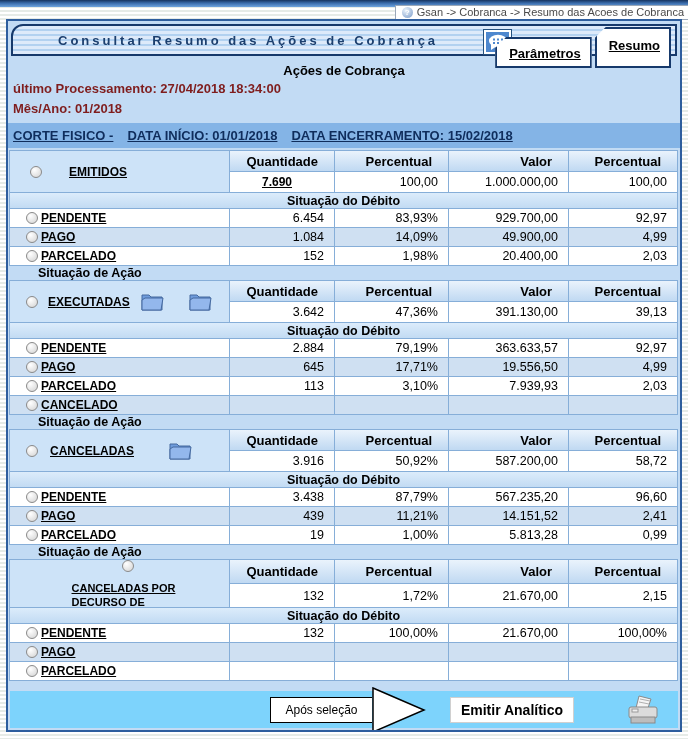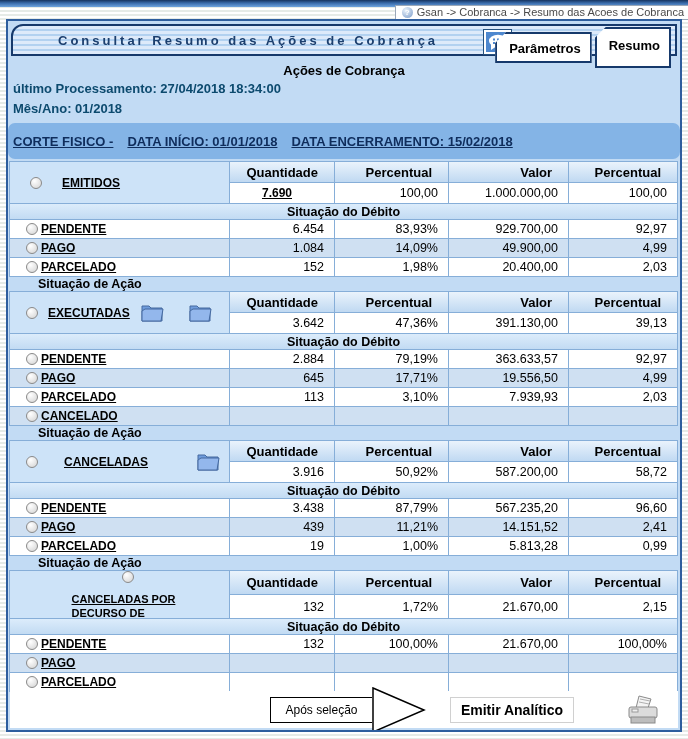--- a/index.html
+++ b/index.html
@@ -33,45 +33,45 @@
     border:2px solid #16396b; border-radius:12px 0 0 0;
     background:repeating-linear-gradient(180deg,#ddeafa 0 3px,#b2d1f0 3px 5px);
     display:flex; align-items:center; position:relative;
   }
   .titlebar .title { margin-left:45px; font-size:13px; font-weight:bold; color:#1c3f6e; letter-spacing:3px; white-space:nowrap; }
   .chat-icon {
     position:absolute; right:163px; top:3px; width:29px; height:26px;
     background:#4e88cf; border:1px solid #24517f; box-shadow:inset 0 0 0 2px #fff;
     display:flex; align-items:center; justify-content:center; cursor:pointer;
   }
-  .tabs { position:absolute; right:9px; top:6px; display:flex; align-items:center; z-index:5; }
+  .tabs { position:absolute; right:9px; top:6px; display:flex; align-items:flex-end; z-index:5;text-decoration:underline; }
   .tab {
     background:#fff; color:#000; font-weight:bold; font-size:13px;
     border:2px solid #16396b;
     clip-path:polygon(11px 0,100% 0,100% 100%,0 100%,0 11px);
     padding:7px 9px 0 12px; height:31px; white-space:nowrap; cursor:pointer;
   }
   .tab.active { height:41px; margin-left:3px; padding-top:9px; }
   
   .center-title { text-align:center; font-weight:bold; font-size:13px; color:#000; margin-top:7px; }
-  .info-line { margin:2px 0 0 5px; font-size:13px; font-weight:bold; color:#0c4a6e; line-height:18px; }
+  .info-line { margin:2px 0 0 5px; font-size:13px; font-weight:bold; color:#7f1d1d; line-height:18px; }
   .corte {
-    margin-top:5px; height:36px; background:#84b4e6;
+    margin-top:5px; height:25px; background:#84b4e6;
     font-size:13px; font-weight:bold; color:#0f2d5c;
-    padding-left:5px; display:flex; align-items:center; gap:14px; white-space:nowrap;border-radius:7px;
+    padding-left:5px; display:flex; align-items:center; gap:14px; white-space:nowrap;
   }
   .corte span { text-decoration:underline; }
   
   .tbl { margin:3px 2px 0 2px; }
   .sec-head { display:grid; grid-template-columns:220px 105px 114px 120px auto; grid-auto-rows:21px; }
   .sec-head.tall { grid-auto-rows:24px; }
   .cell { border:1px solid #86aed8; margin:-1px 0 0 -1px; overflow:hidden; }
   .sec-label {
     grid-row:1/3; grid-column:1; background:#cde3f8;
-    display:flex; align-items:center; gap:20px; padding-left:20px;
+    display:flex; align-items:center; gap:27px; padding-left:20px;
   }
   .hcell {
     background:linear-gradient(180deg,#eaf3fc,#c0d9f2);
     font-weight:bold; font-size:13px; color:#000;
     display:flex; align-items:center; justify-content:flex-end; padding-right:16px;
   }
   .vcell { background:#fff; font-size:12.5px; display:flex; align-items:center; justify-content:flex-end; padding-right:10px; }
   .band {
     height:17px; background:linear-gradient(180deg,#dcecfb,#c2dbf3);
     border:1px solid #86aed8; margin:-1px 0 0 -1px;
@@ -84,21 +84,21 @@
   .small-label { display:inline-block; max-width:112px; font-size:11px; line-height:1.25; }
   .radio {
     width:12px; height:12px; flex:0 0 12px; border:1px solid #8a8a8a; border-radius:50%;
     background:radial-gradient(circle at 35% 30%,#ffffff,#d2d2d2); cursor:pointer;
   }
   .acao { height:15px; font-weight:bold; font-size:12.5px; line-height:15px; padding-left:28px; }
   .folder { width:24px; height:20px; cursor:pointer; flex:0 0 auto; }
   
   .footer {
     position:absolute; left:2px; right:2px; bottom:2px; height:37px;
-    background:#ffffff; display:flex; align-items:center;
+    background:#7dd3fc; display:flex; align-items:center;
   }
   .arrow { display:flex; align-items:center; margin-left:260px; }
   .arrow-body {
     width:102px; height:26px; background:#fff; border:1px solid #000; border-right:none;
     display:flex; align-items:center; justify-content:center; font-size:12px; color:#000; white-space:nowrap;
   }
   .emit-btn {
     margin-left:24px; width:124px; height:26px; background:#fff; border:1px solid #d0d0d0;
     font-weight:bold; font-size:14px; color:#000;
     display:flex; align-items:center; justify-content:center; cursor:pointer;
@@ -269,21 +269,21 @@
         <div class="cell vcell"></div>
         <div class="cell vcell"></div>
         <div class="cell vcell"></div>
         <div class="cell vcell"></div>
       </div>
     </div>
 
     <div class="acao">Situação de Ação</div>
 
     <div class="sec-head">
-      <div class="cell sec-label" style="padding-left:16px; gap:26px;">
+      <div class="cell sec-label" style="padding-left:16px; gap:12px;">
         <span class="radio"></span>
         <a class="lnk">CANCELADAS</a>
         <svg class="folder" viewBox="0 0 24 20" style="margin-left:22px;">
             <path d="M2 3h7l2 2h11v13H2z" fill="#6f9cdc" stroke="#44699f"></path>
             <rect x="7" y="7" width="9" height="7" fill="#f3eedb" stroke="#9a9a7a"></rect>
             <path d="M2 8l3-2h18l-2 12H2z" fill="#93b7ec" stroke="#44699f"></path>
           </svg>
       </div>
       <div class="cell hcell">Quantidade</div>
       <div class="cell hcell">Percentual</div>

